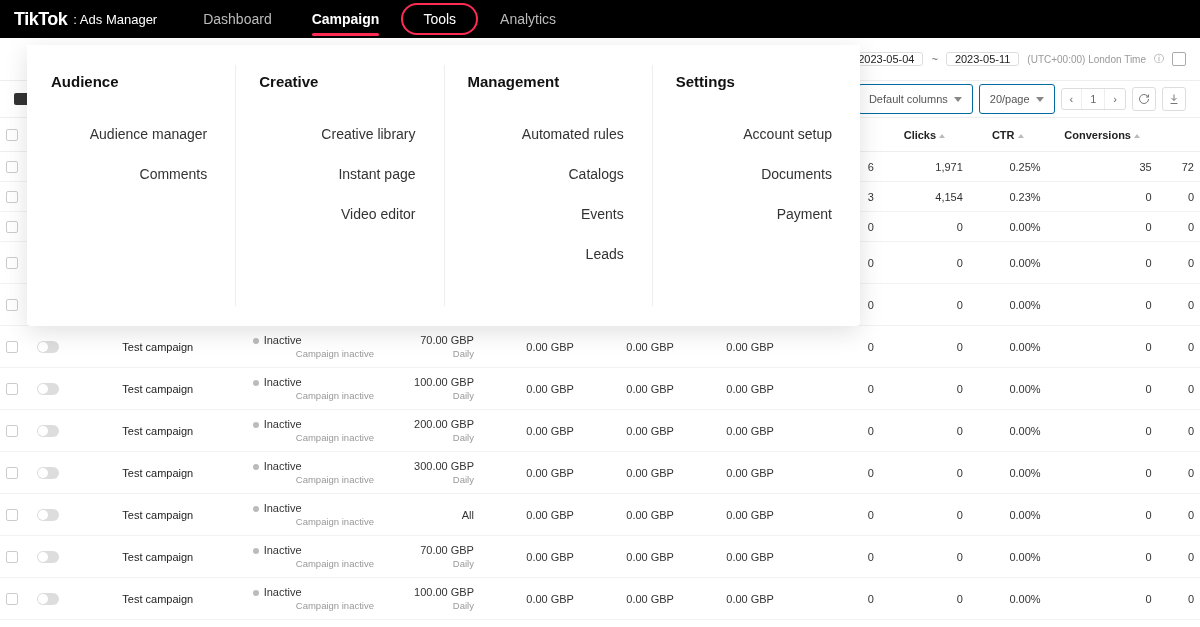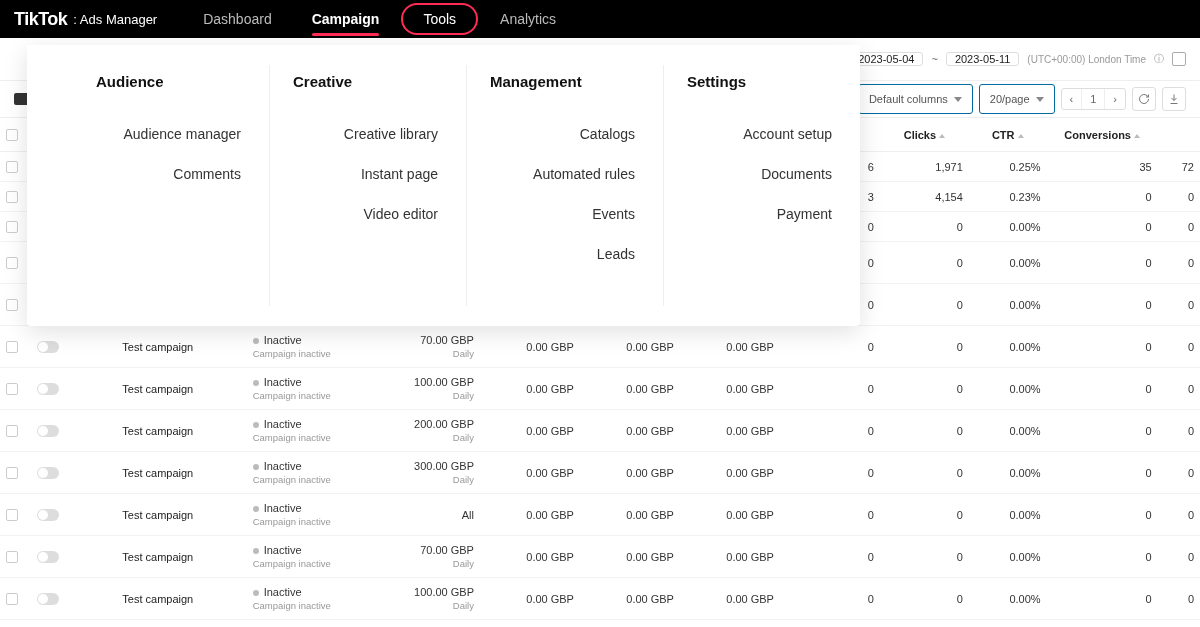--- a/index.html
+++ b/index.html
@@ -66,21 +66,20 @@
     position: absolute;
     top: 45px;
     left: 27px;
     width: 833px;
     height: 281px;
     background: #fff;
     box-shadow: 0 6px 24px rgba(0,0,0,0.12);
     display: flex;
     z-index: 15;
     border-radius: 0 0 4px 4px;
-    padding-left: 45px;
   }
   .mega-col {
     flex: 1;
     padding: 28px 28px 0 24px;
     position: relative;
   }
   .mega-col + .mega-col::before {
     content: "";
     position: absolute;
     left: 0; top: 20px; bottom: 20px;
@@ -178,21 +177,21 @@
   th.left, td.left { text-align: left; }
   td {
     font-size: 11px;
     padding: 8px 6px;
     text-align: right;
     border-bottom: 1px solid #f2f2f2;
     color: #333;
     white-space: nowrap;
   }
   td.name { text-align:center; color:#222; }
-  .sub { display:block; font-size:9.5px; color:#999; margin-top:2px; }
+  .sub { display:block; font-size:9.5px; color:#999; margin-top:2px;text-align:right; }
   .dot { display:inline-block; width:6px; height:6px; border-radius:50%; background:#bbb; margin-right:5px; vertical-align:middle; }
   .cbx { width:12px; height:12px; border:1px solid #ccc; border-radius:2px; display:inline-block; vertical-align:middle; cursor:pointer; }
   .toggle { width:22px; height:12px; border-radius:6px; background:#ddd; position:relative; display:inline-block; vertical-align:middle; cursor:pointer; }
   .toggle::after { content:""; position:absolute; left:1px; top:1px; width:10px; height:10px; border-radius:50%; background:#fff; }
   th .sort { width:0; height:0; border-left:3px solid transparent; border-right:3px solid transparent; border-bottom:4px solid #bbb; display:inline-block; margin-left:3px; vertical-align:middle; }
   
   .c-cbx { width: 28px; }
   .c-tgl { width: 34px; }
   .c-name { width: 160px; }
   .c-status { width: 120px; }
@@ -225,22 +224,22 @@
     <a class="mega-link">Comments</a>
   </div>
   <div class="mega-col">
     <div class="mega-heading">Creative</div>
     <a class="mega-link">Creative library</a>
     <a class="mega-link">Instant page</a>
     <a class="mega-link">Video editor</a>
   </div>
   <div class="mega-col">
     <div class="mega-heading">Management</div>
+    <a class="mega-link">Automated rules</a>
     <a class="mega-link">Catalogs</a>
-    <a class="mega-link">Automated rules</a>
     <a class="mega-link">Events</a>
     <a class="mega-link">Leads</a>
   </div>
   <div class="mega-col">
     <div class="mega-heading">Settings</div>
     <a class="mega-link">Account setup</a>
     <a class="mega-link">Documents</a>
     <a class="mega-link">Payment</a>
   </div>
 </div>

